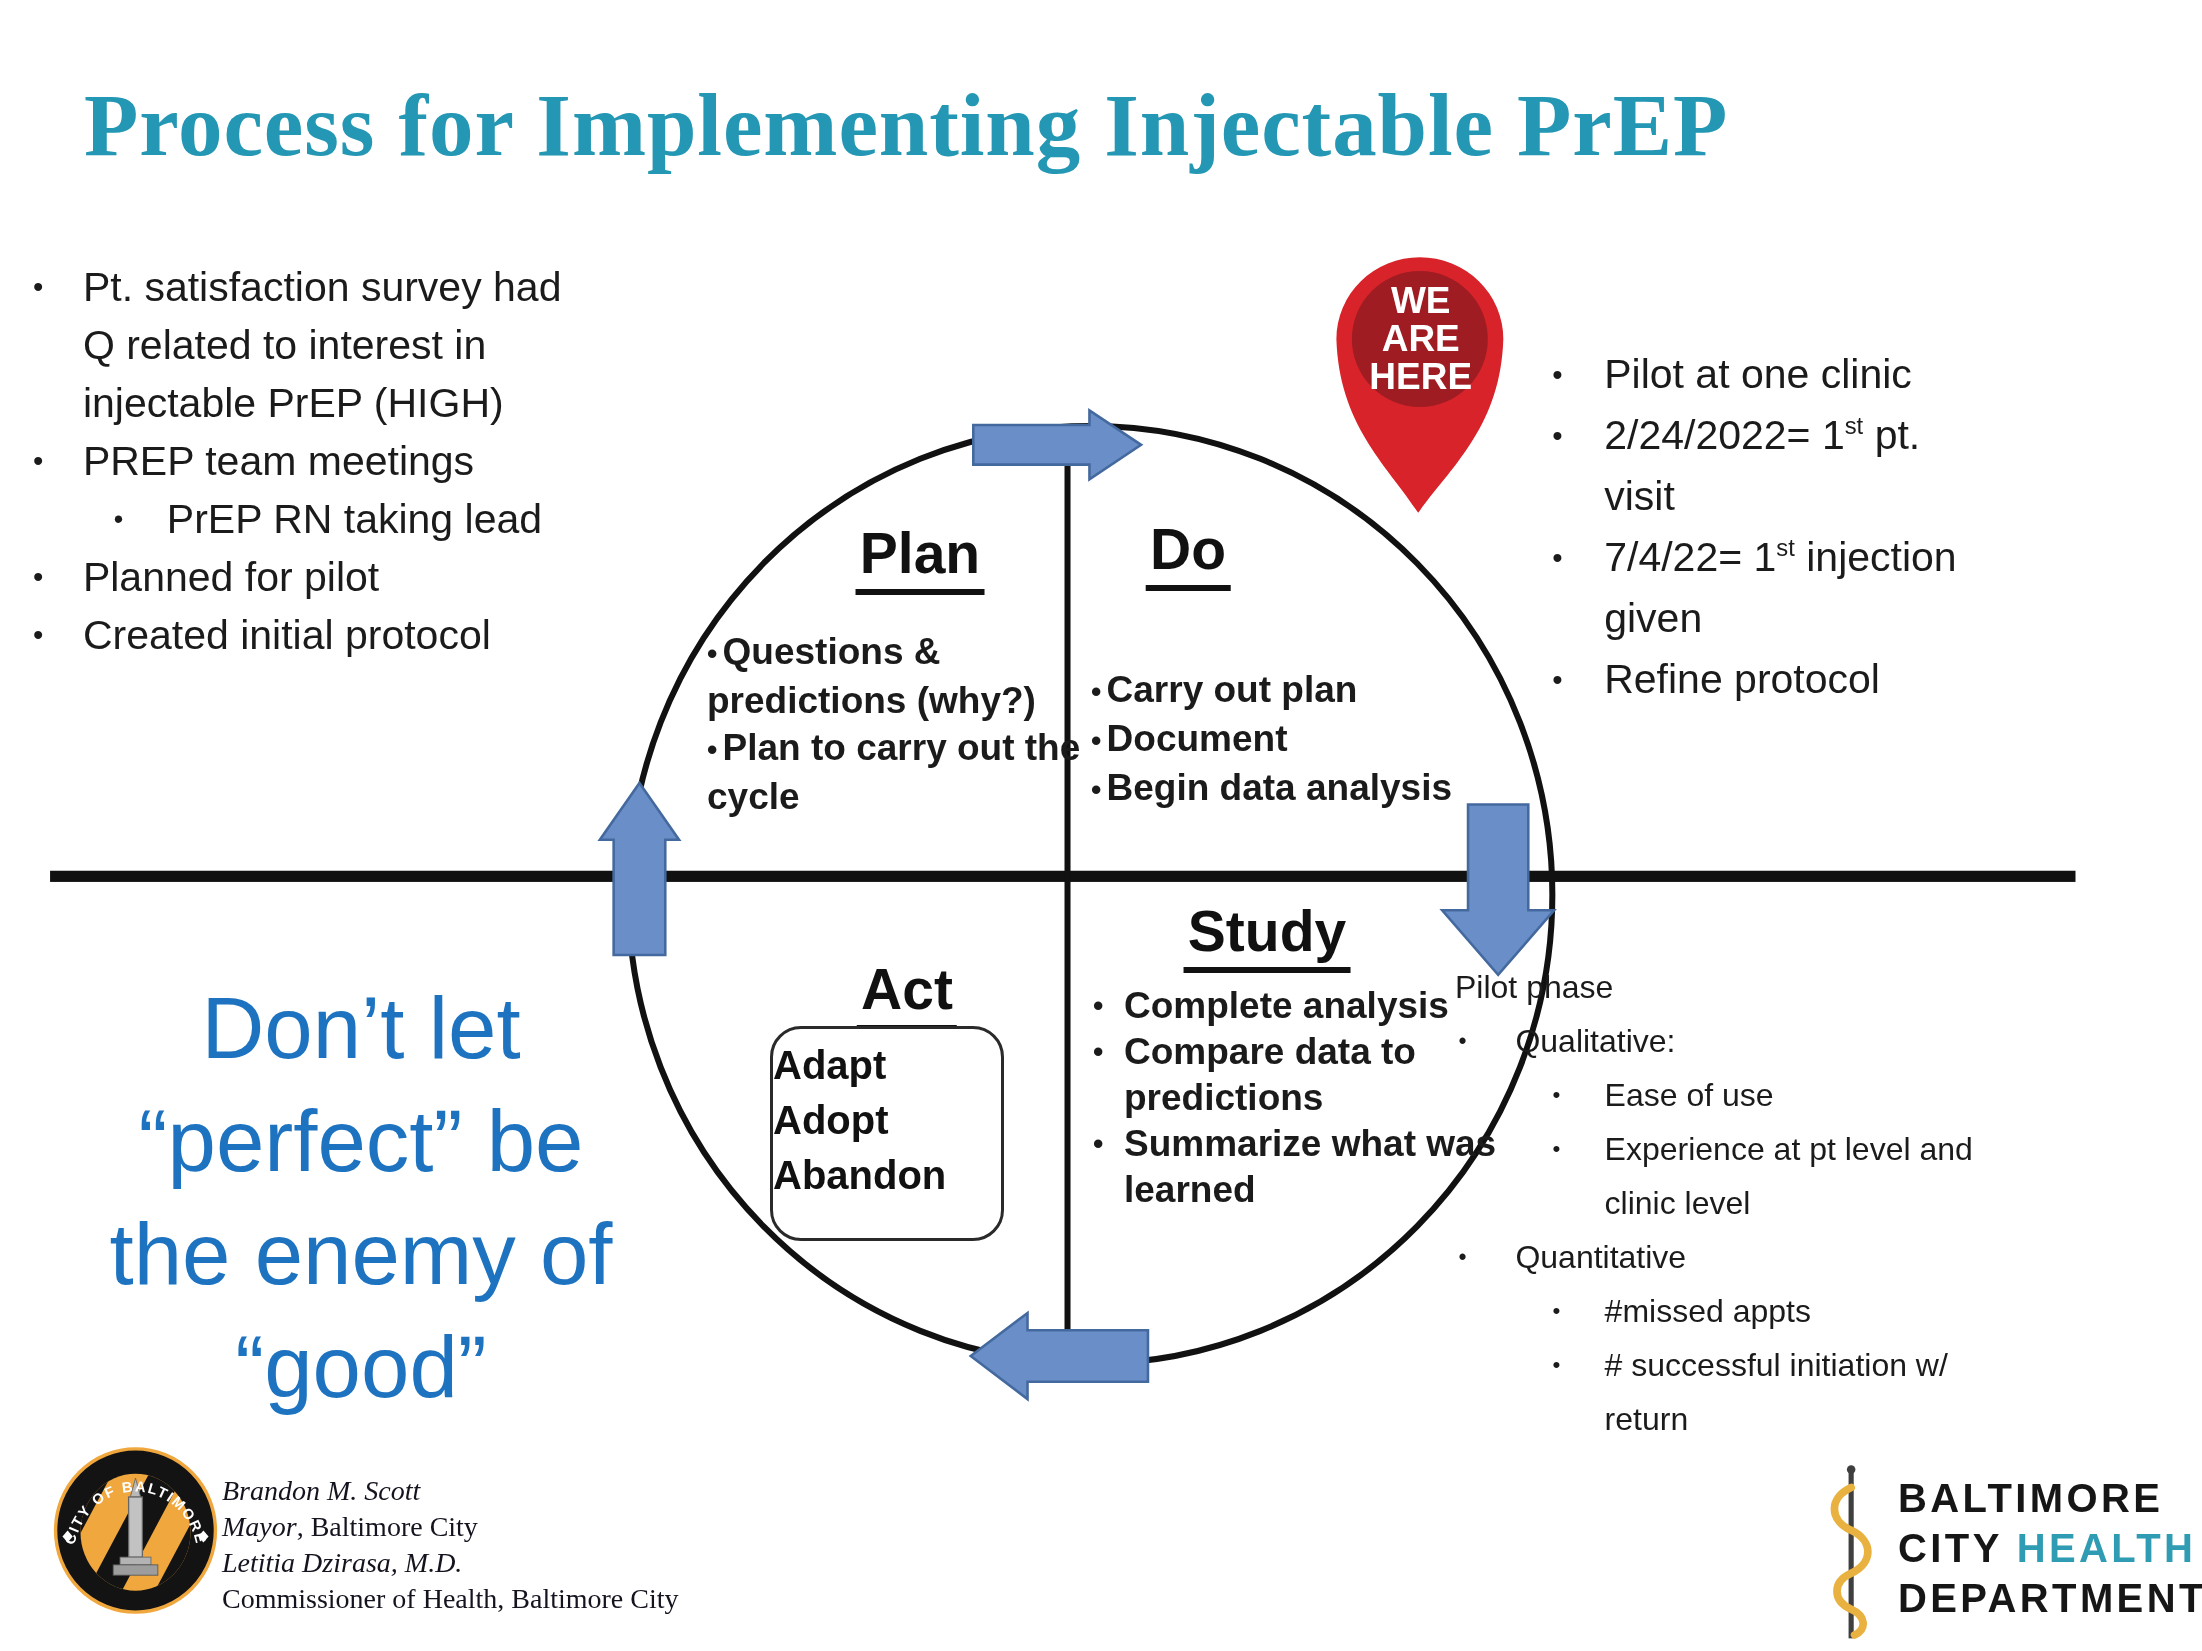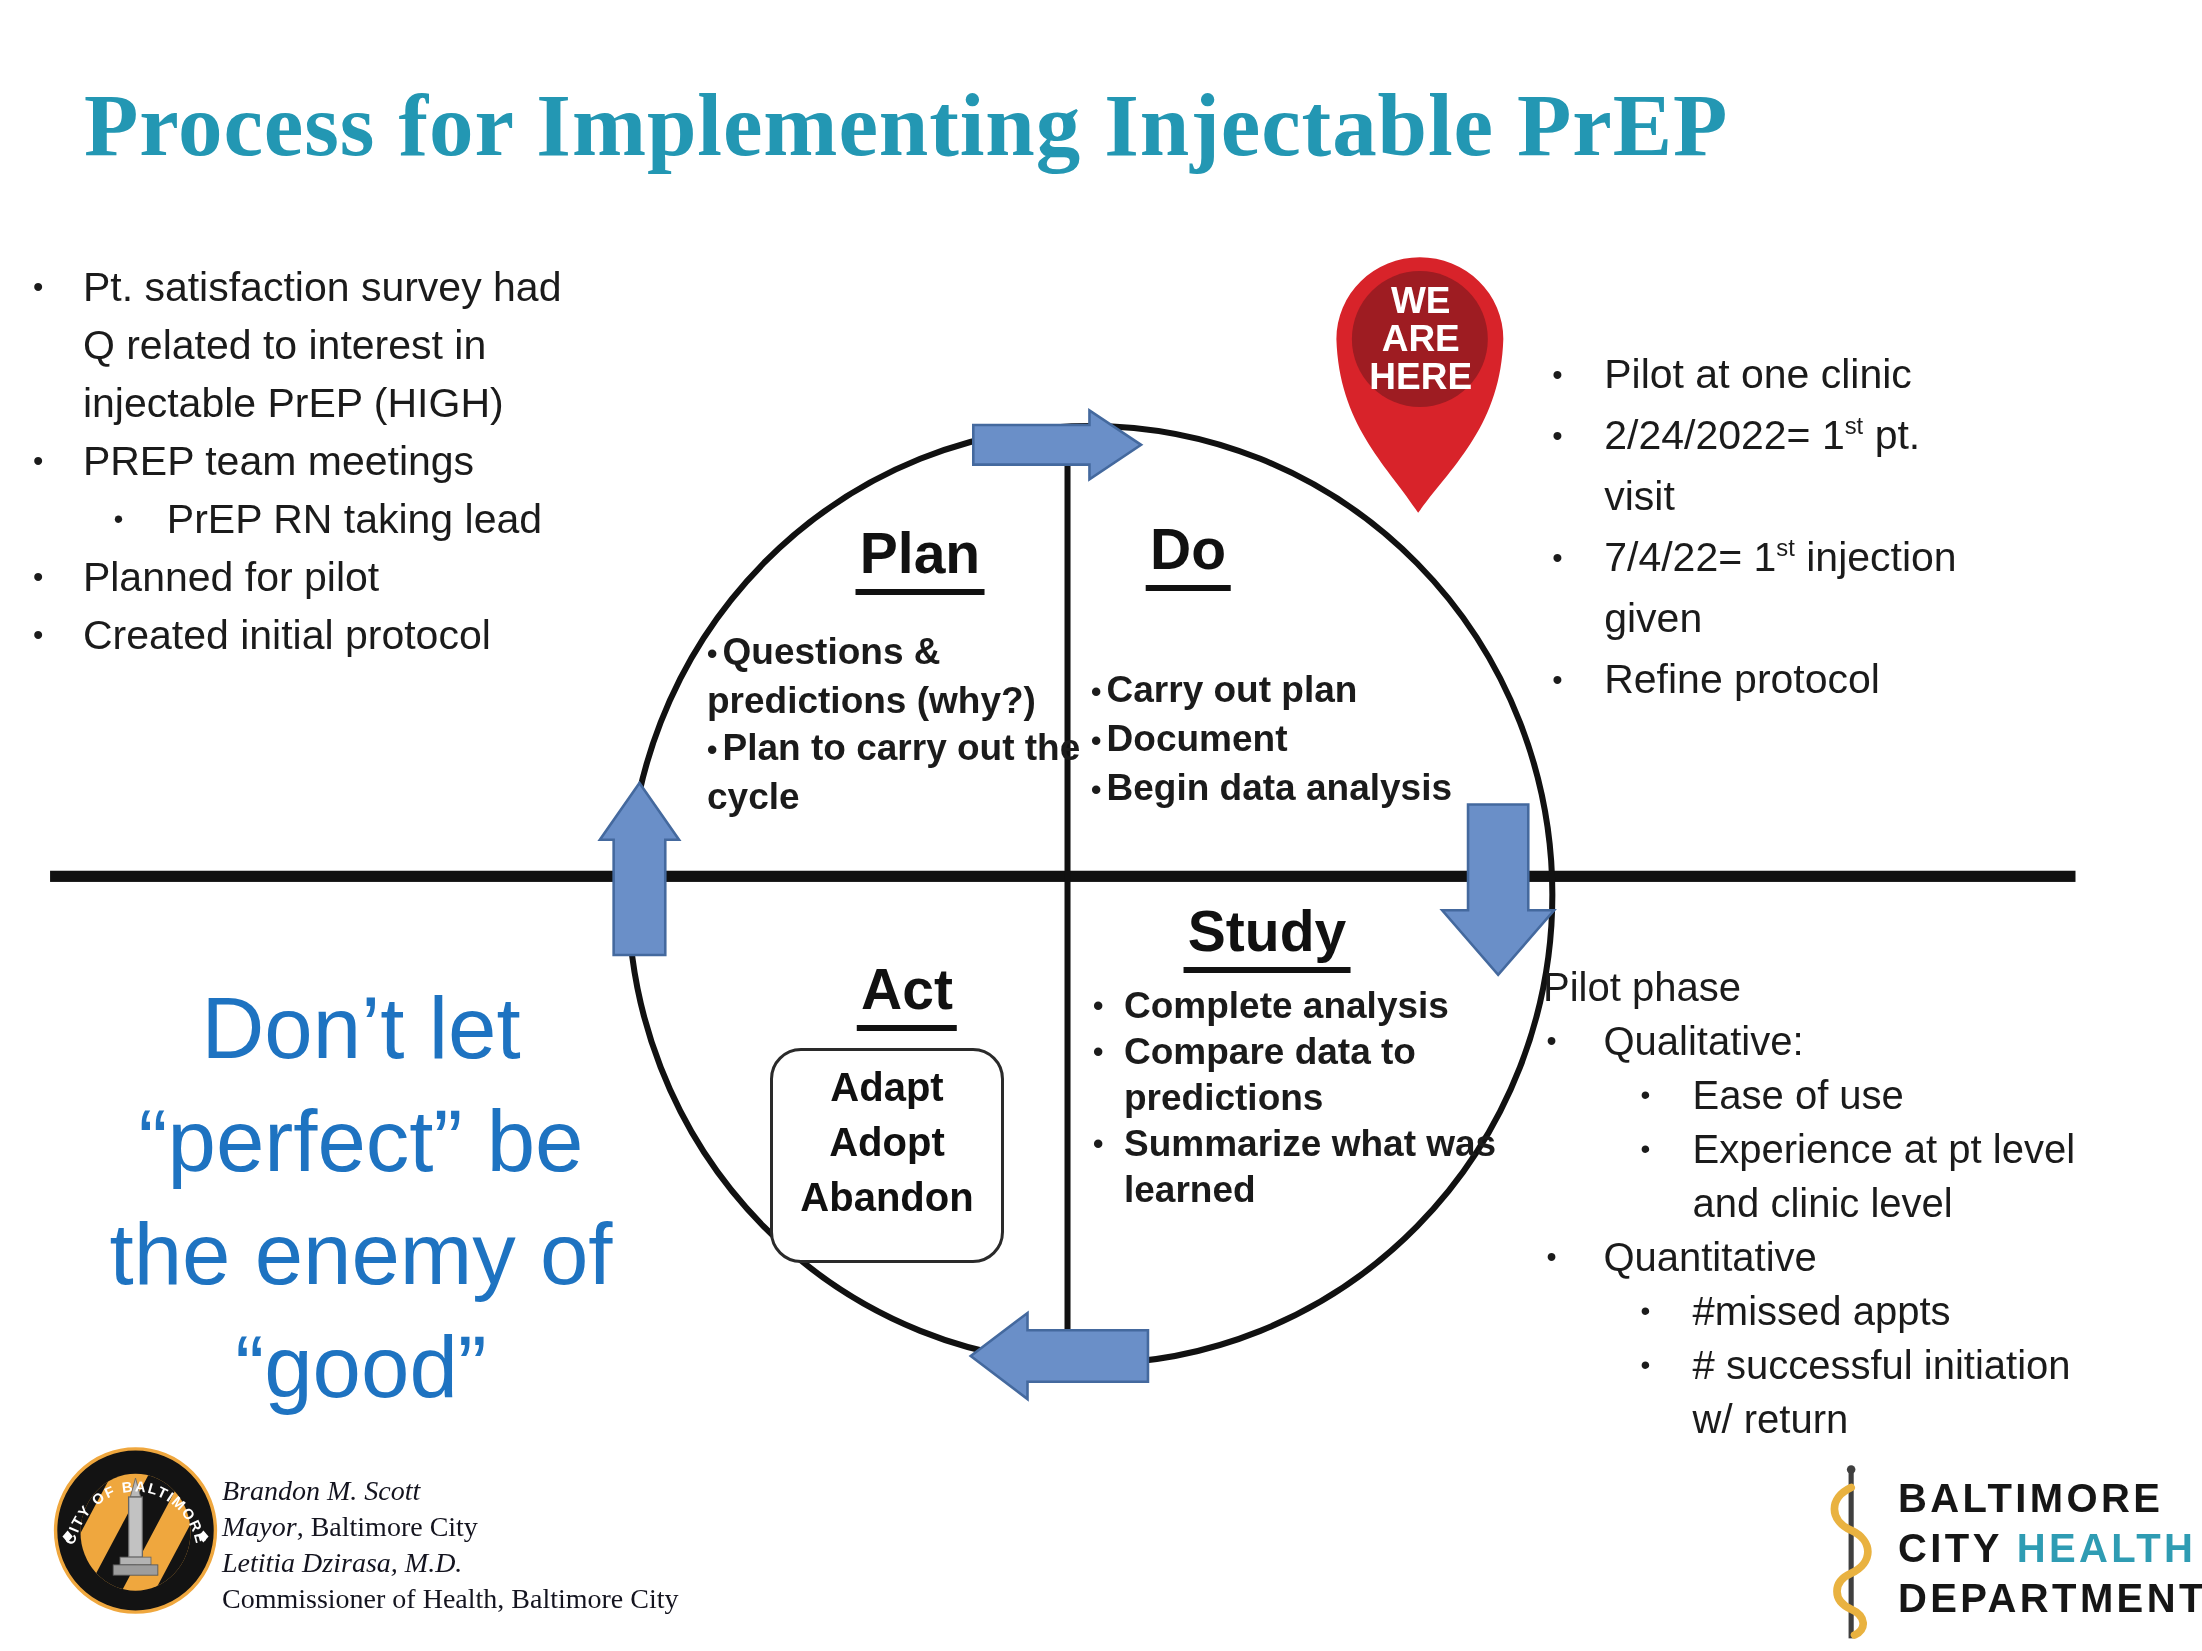--- a/index.html
+++ b/index.html
@@ -21,41 +21,41 @@
 
   #left-list{left:26px;top:258px;width:551px;font-size:41px;line-height:58px;}
   #left-list .lvl1 .bul{width:50px;padding-left:6.9px;font-size:.72em;}
   #left-list .lvl2{margin-left:74px;}
   #left-list .lvl2 .bul{width:53px;padding-left:13.8px;font-size:.66em;}
 
   #right-list{left:1547px;top:344px;width:441px;font-size:41px;line-height:61px;}
   #right-list .lvl1 .bul{width:52px;padding-left:5.2px;font-size:.72em;}
   sup{font-size:58%;line-height:0;vertical-align:super;}
 
-  #pilot-list{left:1543px;top:960px;width:568px;font-size:40px;line-height:54px;}
+  #pilot-list{left:1455px;top:960px;width:568px;font-size:32px;line-height:54px;}
   #pilot-list .lvl1 .bul{width:57px;padding-left:3.4px;font-size:.72em;}
   #pilot-list .lvl2{margin-left:89px;}
   #pilot-list .lvl2 .bul{width:52px;padding-left:8.6px;font-size:.7em;}
 
   
   .qlabel{position:absolute;transform:translateX(-50%);font-size:57px;font-weight:bold;color:#111;white-space:nowrap;}
   .qlabel .ul{display:inline-block;border-bottom:6px solid #111;padding:0 4.3px 2.6px;margin-left:8px;}
   #plan-label{left:916px;top:520px;}
   #do-label{left:1184px;top:516px;}
   #act-label{left:903px;top:956px;}
   #study-label{left:1263px;top:898px;}
 
   #plan-list{left:707px;top:628px;width:385px;font-size:37px;font-weight:bold;line-height:47px;}
   #plan-list .bul,#do-list .bul{font-size:.8em;}
   #do-list{left:1091px;top:666px;width:451px;font-size:37px;font-weight:bold;line-height:47px;}
   #study-list{left:1093px;top:983px;width:413px;font-size:37px;font-weight:bold;line-height:46px;}
   #study-list .bul{width:31px;font-size:.8em;}
 
-  #act-box{position:absolute;left:770px;top:1048px;width:234px;height:215px;box-sizing:border-box;
-           background:#fff;border:3.4px solid #2a2a2a;border-radius:31px;text-align:center;
+  #act-box{position:absolute;left:770px;top:1026px;width:234px;height:215px;box-sizing:border-box;
+           background:#fff;border:3.4px solid #2a2a2a;border-radius:31px;
            font-size:40px;font-weight:bold;line-height:55px;padding-top:8.6px;color:#111;}
 
   #quote{position:absolute;left:17px;top:971px;width:688px;text-align:center;
          font-size:87px;line-height:113px;color:var(--quote_blue,#1e73c1);}
 
   #credits{position:absolute;left:222px;top:1473px;font-family:"Liberation Serif",serif;
            font-size:28px;line-height:36px;color:#14141f;}
   .it{font-style:italic;}
 
   #brand-text{position:absolute;left:1898px;top:1473px;font-weight:bold;font-size:40px;

